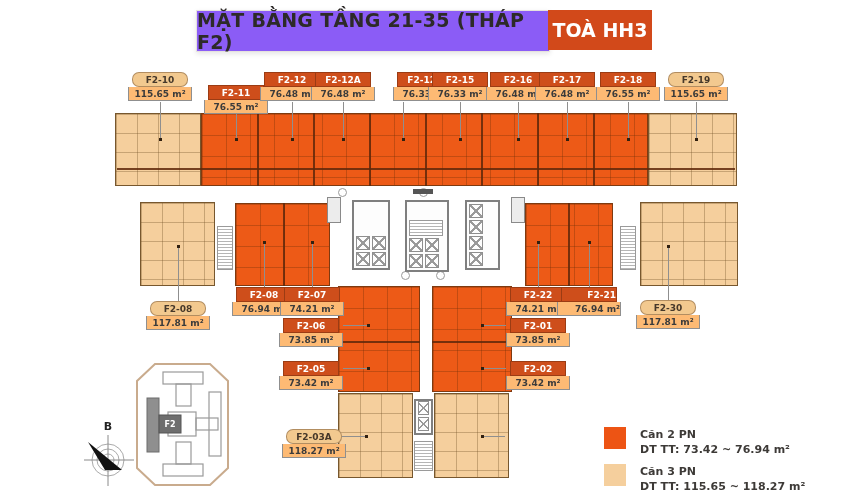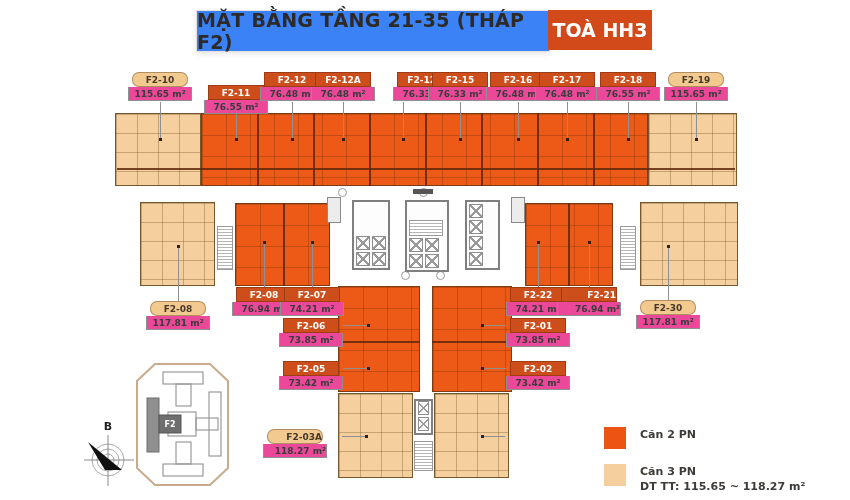--- a/index.html
+++ b/index.html
@@ -1,20 +1,20 @@
 <!DOCTYPE html>
 <html><head>
 <meta charset="utf-8">
 <style>
   html,body{margin:0;padding:0;background:#fff;}
   #stage{position:relative;width:850px;height:500px;background:#fff;overflow:hidden;
          font-family:"DejaVu Sans","Liberation Sans",sans-serif;}
   
   .title-box{position:absolute;left:196px;top:10px;width:352px;height:40px;
-    background:#3b82f6;border:1px solid #e6e2de;box-shadow:0 2px 5px rgba(0,0,0,.10);
+    background:#8b5cf6;border:1px solid #e6e2de;box-shadow:0 2px 5px rgba(0,0,0,.10);
     display:flex;align-items:center;justify-content:center;
     font-weight:bold;font-size:19px;color:#2d2a28;letter-spacing:.3px;}
   .title-badge{position:absolute;left:548px;top:10px;width:104px;height:40px;
     display:flex;align-items:center;justify-content:center;
     font-weight:bold;font-size:19px;color:#fff;}
   
   .blk{position:absolute;box-sizing:border-box;}
   .o{background:#ED5A17;border:1px solid #7e3a10;
      background-image:linear-gradient(rgba(125,52,10,.38) 1px,transparent 1px),
        linear-gradient(90deg,rgba(125,52,10,.38) 1px,transparent 1px);
@@ -33,21 +33,21 @@
   .stair{box-sizing:border-box;border:1px solid #9a9a9a;background:
      repeating-linear-gradient(180deg,#fff 0 2px,#b5b5b5 2px 3px);}
   .stub{position:absolute;box-sizing:border-box;background:#ececec;border:1.5px solid #8a8a8a;}
   .axisc{position:absolute;width:9px;height:9px;border-radius:50%;
          border:1px solid #9a9a9a;background:#fff;box-sizing:border-box;}
   
   .ulabel{position:absolute;width:64px;text-align:center;font-size:9px;font-weight:bold;z-index:5;}
   .ulabel .hd{margin:0 4px;padding:2px 0 1px;border:1px solid rgba(60,30,10,.35);line-height:10px;}
   .hd2{background:#CE4E1B;color:#fff;}
   .hd3{background:#F2C98F;color:#46382a;border-radius:7px;}
-  .ulabel .ar{background:#ec4899;border:1px solid #8f8f8f;border-top:none;
+  .ulabel .ar{background:#fdba74;border:1px solid #8f8f8f;border-top:none;
               padding:2px 0 1px;color:#3b3b3b;line-height:10px;}
   .conn{position:absolute;background:#8f8f8f;z-index:4;}
   .dot{position:absolute;width:3px;height:3px;background:#32200f;z-index:4;}
   
   .lgrow{position:absolute;left:604px;display:flex;gap:14px;}
   .lgsq{width:22px;height:22px;flex:0 0 auto;}
   .lgtxt{font-size:11px;color:#3d3a37;font-weight:bold;line-height:15px;white-space:nowrap;}
   svg text{font-family:"DejaVu Sans","Liberation Sans",sans-serif;}
 </style>
 </head>
@@ -196,21 +196,21 @@
     <div class="ar">73.85 m²</div>
     </div>
   <div class="ulabel" style="left:279px;top:361px;">
     <div class="hd hd2">F2-05</div>
     <div class="ar">73.42 m²</div>
     </div>
   <div class="ulabel" style="left:506px;top:361px;">
     <div class="hd hd2">F2-02</div>
     <div class="ar">73.42 m²</div>
     </div>
-  <div class="ulabel" style="left:263px;top:429px;text-align:right;">
+  <div class="ulabel" style="left:282px;top:429px;">
     <div class="hd hd3">F2-03A</div>
     <div class="ar">118.27 m²</div>
     </div>
 
   <div class="conn" style="left:160px;top:102px;width:1px;height:38px;"></div>
     <div class="dot" style="left:159px;top:138px;"></div>
   <div class="conn" style="left:236px;top:102px;width:1px;height:38px;"></div>
     <div class="dot" style="left:235px;top:138px;"></div>
   <div class="conn" style="left:292px;top:102px;width:1px;height:38px;"></div>
     <div class="dot" style="left:291px;top:138px;"></div>
@@ -252,20 +252,21 @@
     <div class="dot" style="left:481px;top:367px;"></div>
   <div class="conn" style="left:342px;top:436px;width:25px;height:1px;"></div>
     <div class="dot" style="left:365px;top:435px;"></div>
   <div class="conn" style="left:482px;top:436px;width:23px;height:1px;"></div>
     <div class="dot" style="left:481px;top:435px;"></div>
 
   <div class="lgrow" style="top:427px;">
     <div class="lgsq" style="background:#ED5414;"></div>
     <div class="lgtxt">
       <div>Căn 2 PN</div>
+      <div>DT TT: 73.42 ~ 76.94 m²</div>
     </div>
   </div>
   <div class="lgrow" style="top:464px;">
     <div class="lgsq" style="background:#F5CF9D;"></div>
     <div class="lgtxt">
       <div>Căn 3 PN</div>
       <div>DT TT:  115.65 ~ 118.27 m²</div>
     </div>
   </div>
 

